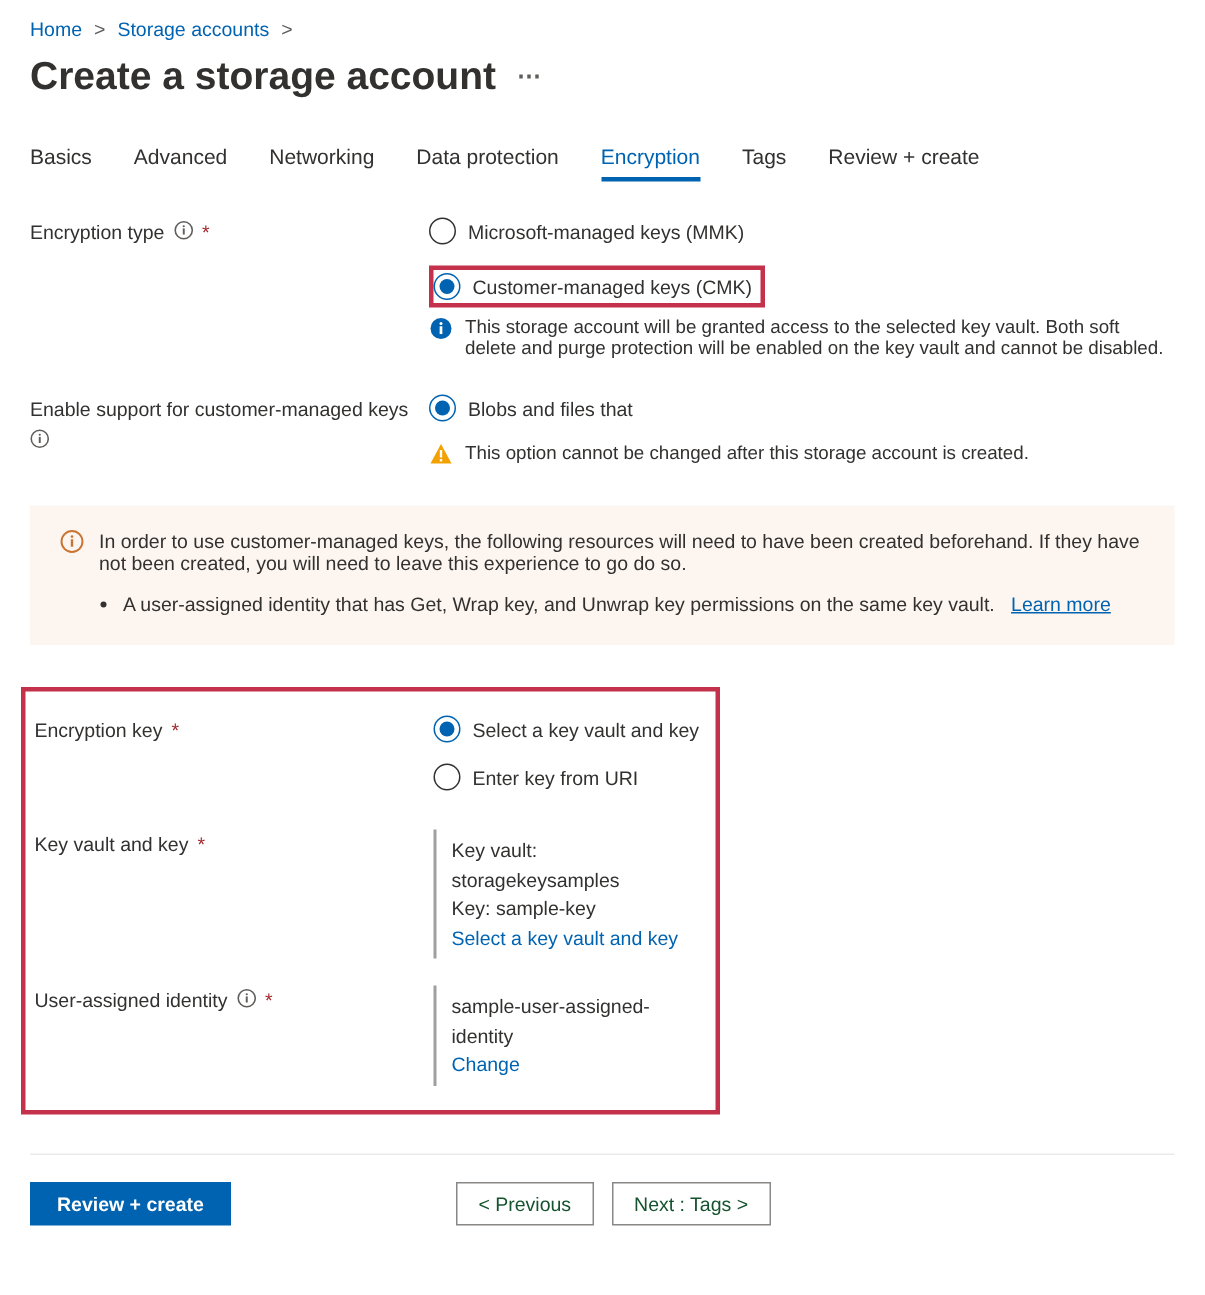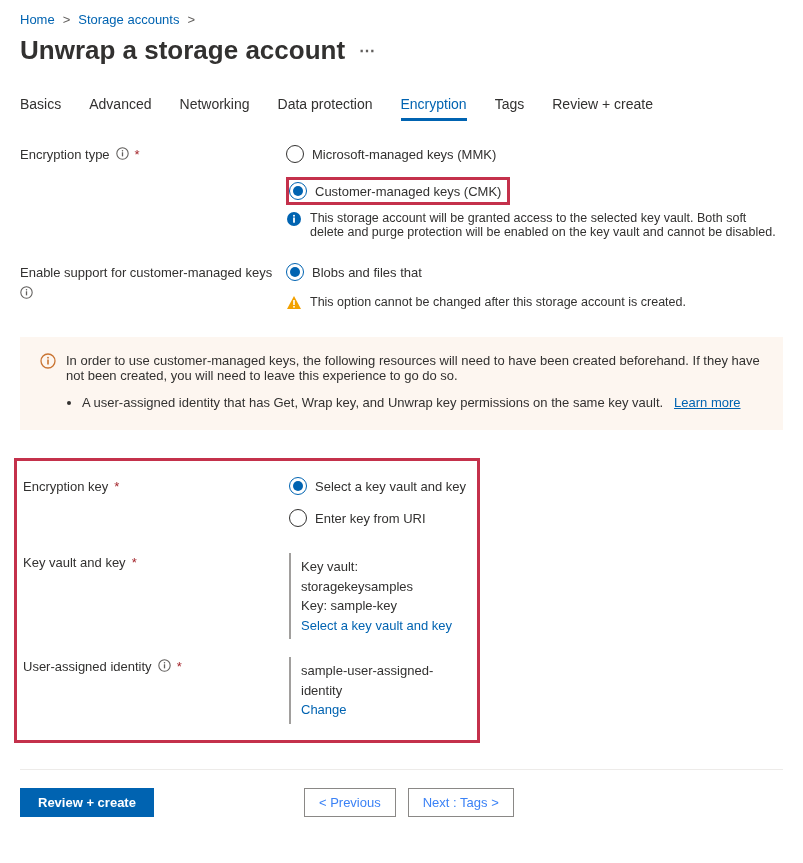--- a/index.html
+++ b/index.html
@@ -49,36 +49,36 @@
 .notice-box li { margin-bottom:4px; }
 
 .redbox-top { border:3px solid #C4314B; padding:2px 6px 2px 0; display:inline-flex; align-items:center;}
 .redbox-bottom { border:3px solid #C4314B; padding:16px 6px 16px 6px; margin-left:-6px; }
 
 .kv-block { border-left: 2px solid #a19f9d; padding: 4px 0 4px 10px; font-size:13px; line-height:1.5; }
 
 .footer { border-top:1px solid #edebe9; margin-top:26px; padding-top:18px; display:flex; gap:20px; align-items:center; }
 .btn { font-size:13px; padding:6px 14px; cursor:pointer; }
 .btn-primary { background:#0063B1; color:#fff; border:none; padding:7px 18px; font-weight:600; }
-.btn-secondary { background:#fff; border:1px solid #8a8886; color:#3b82f6; }
+.btn-secondary { background:#fff; border:1px solid #8a8886; color:#14532d; }
 
 svg { display:block; }
 </style>
 </head>
 <body>
 
 <div class="breadcrumb">
   <a>Home</a>
   <span class="sep">&gt;</span>
   <a>Storage accounts</a>
   <span class="sep">&gt;</span>
 </div>
 
 <h1 class="page-title">
-  <span>Unwrap a storage account</span>
+  <span>Create a storage account</span>
   <span class="ellipsis">⋯</span>
 </h1>
 
 <div class="tabs">
   <div class="tab">Basics</div>
   <div class="tab">Advanced</div>
   <div class="tab">Networking</div>
   <div class="tab">Data protection</div>
   <div class="tab active">Encryption</div>
   <div class="tab">Tags</div>

